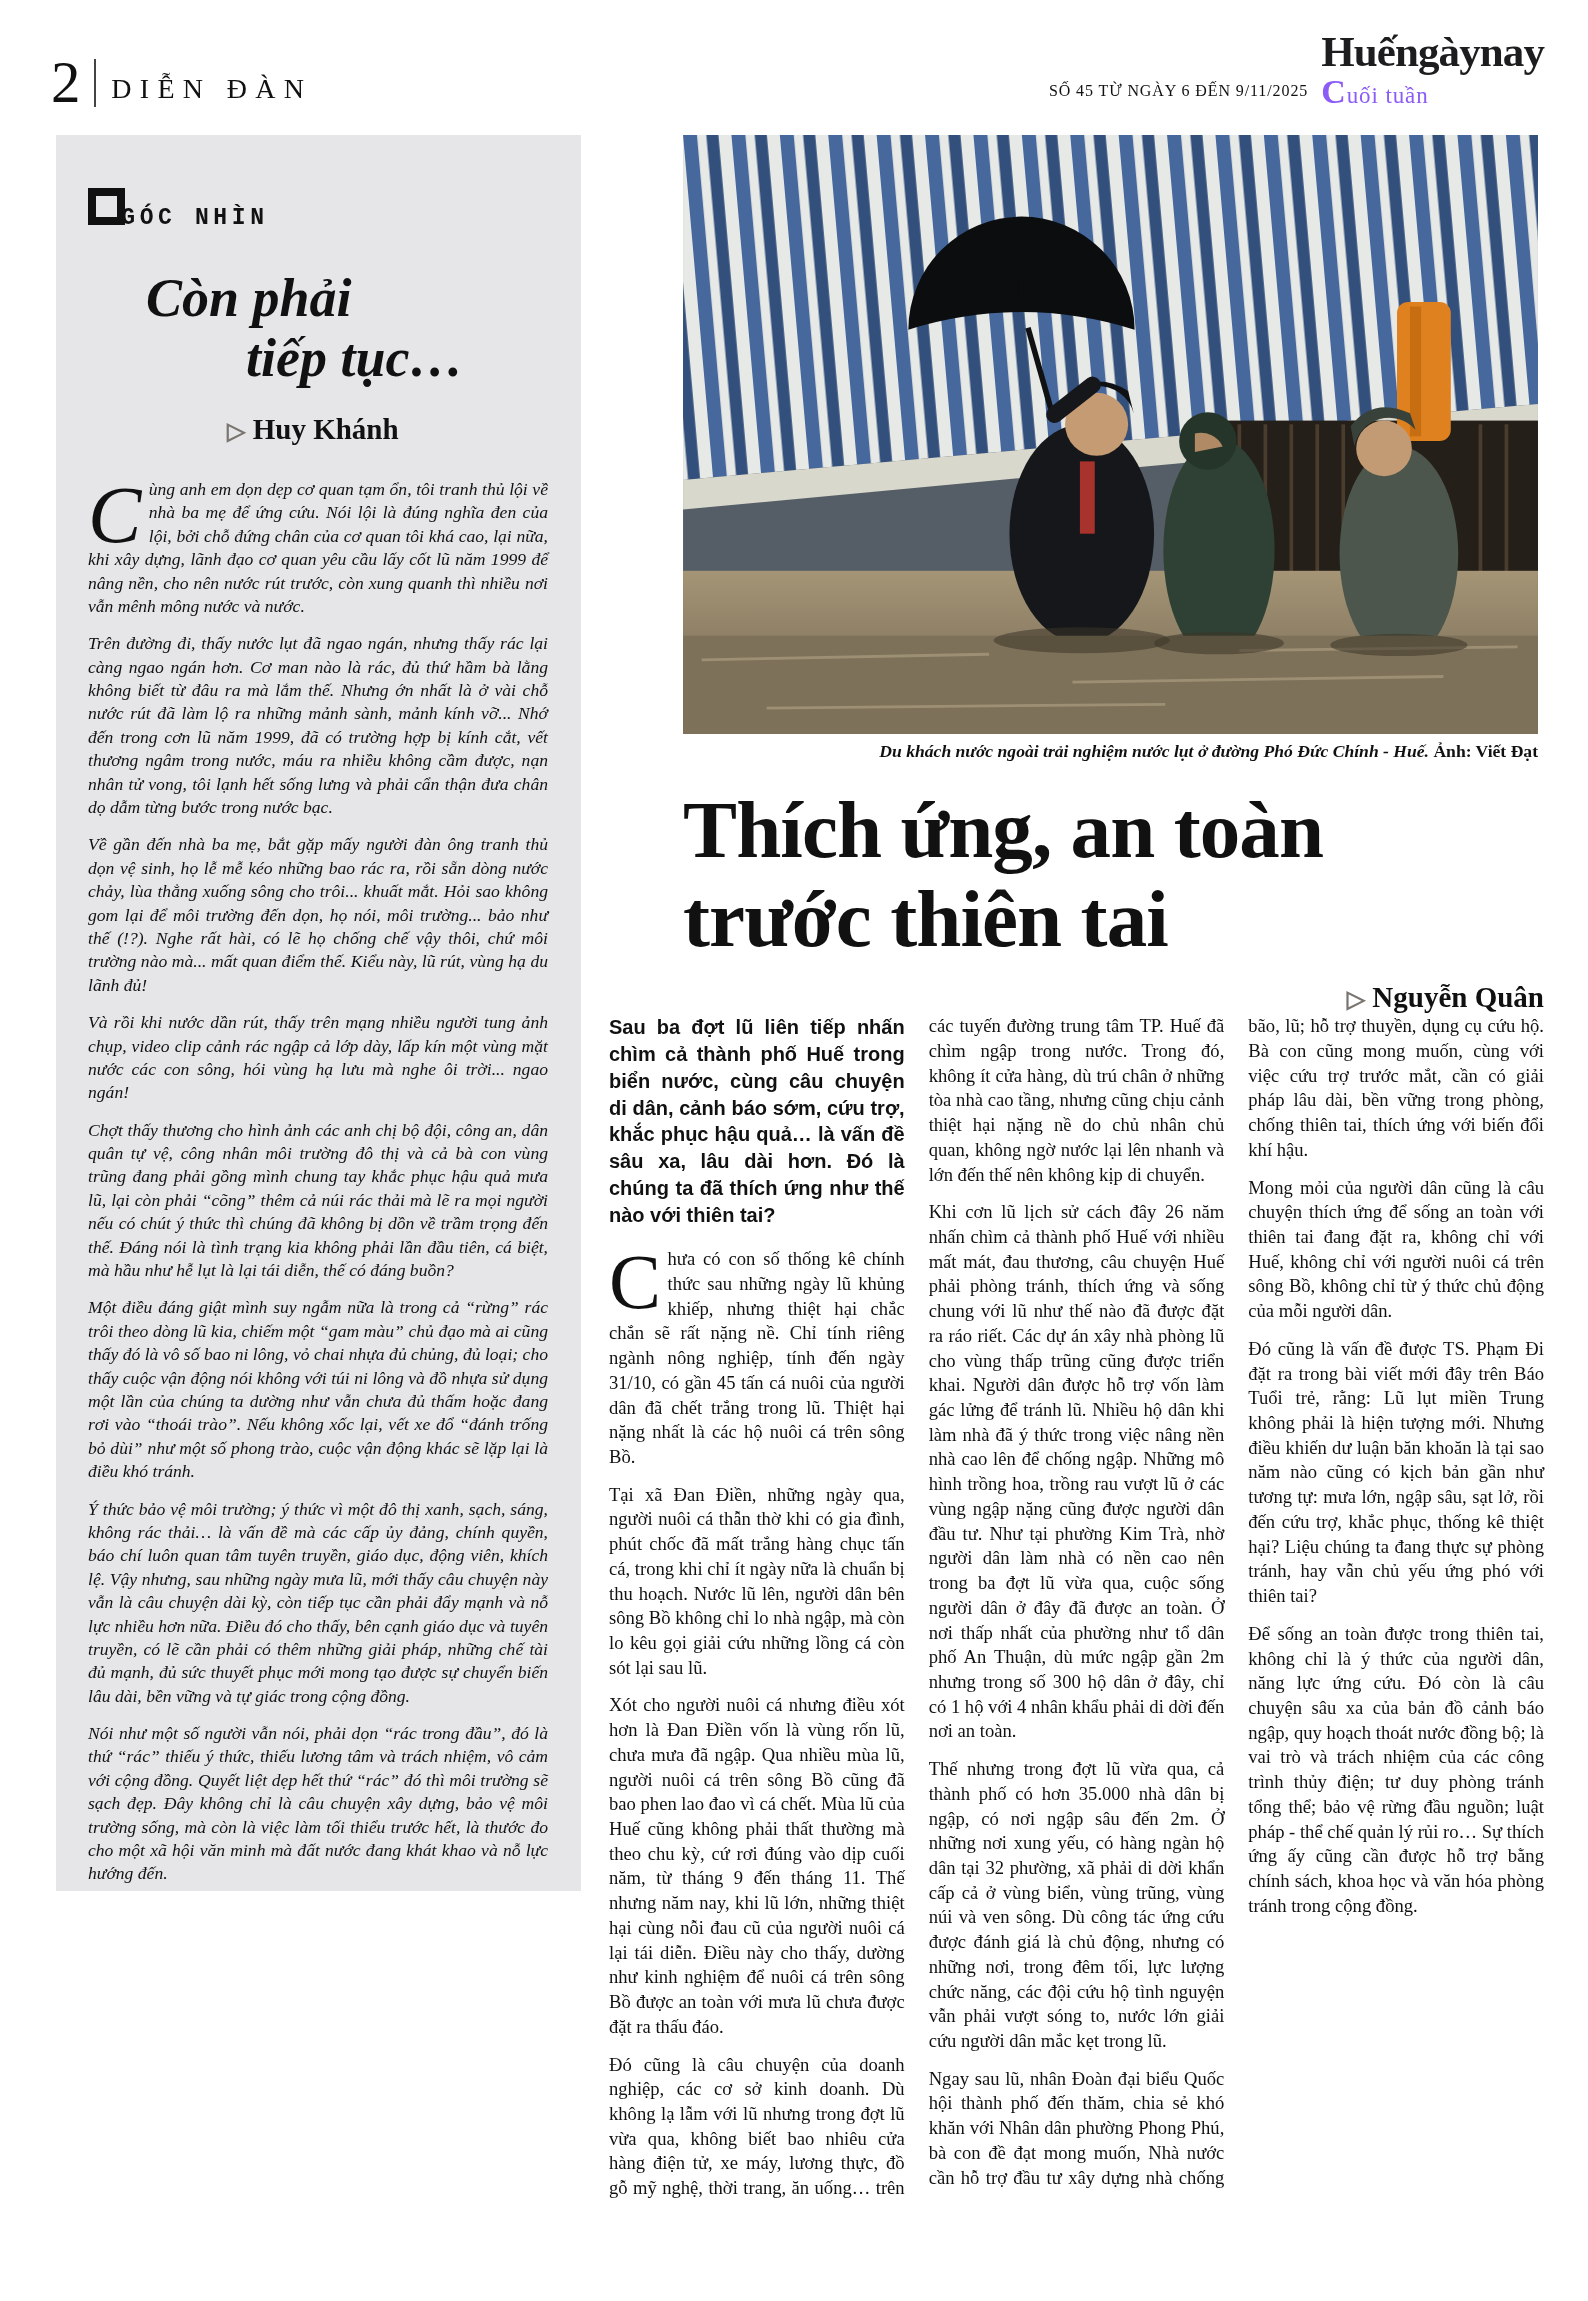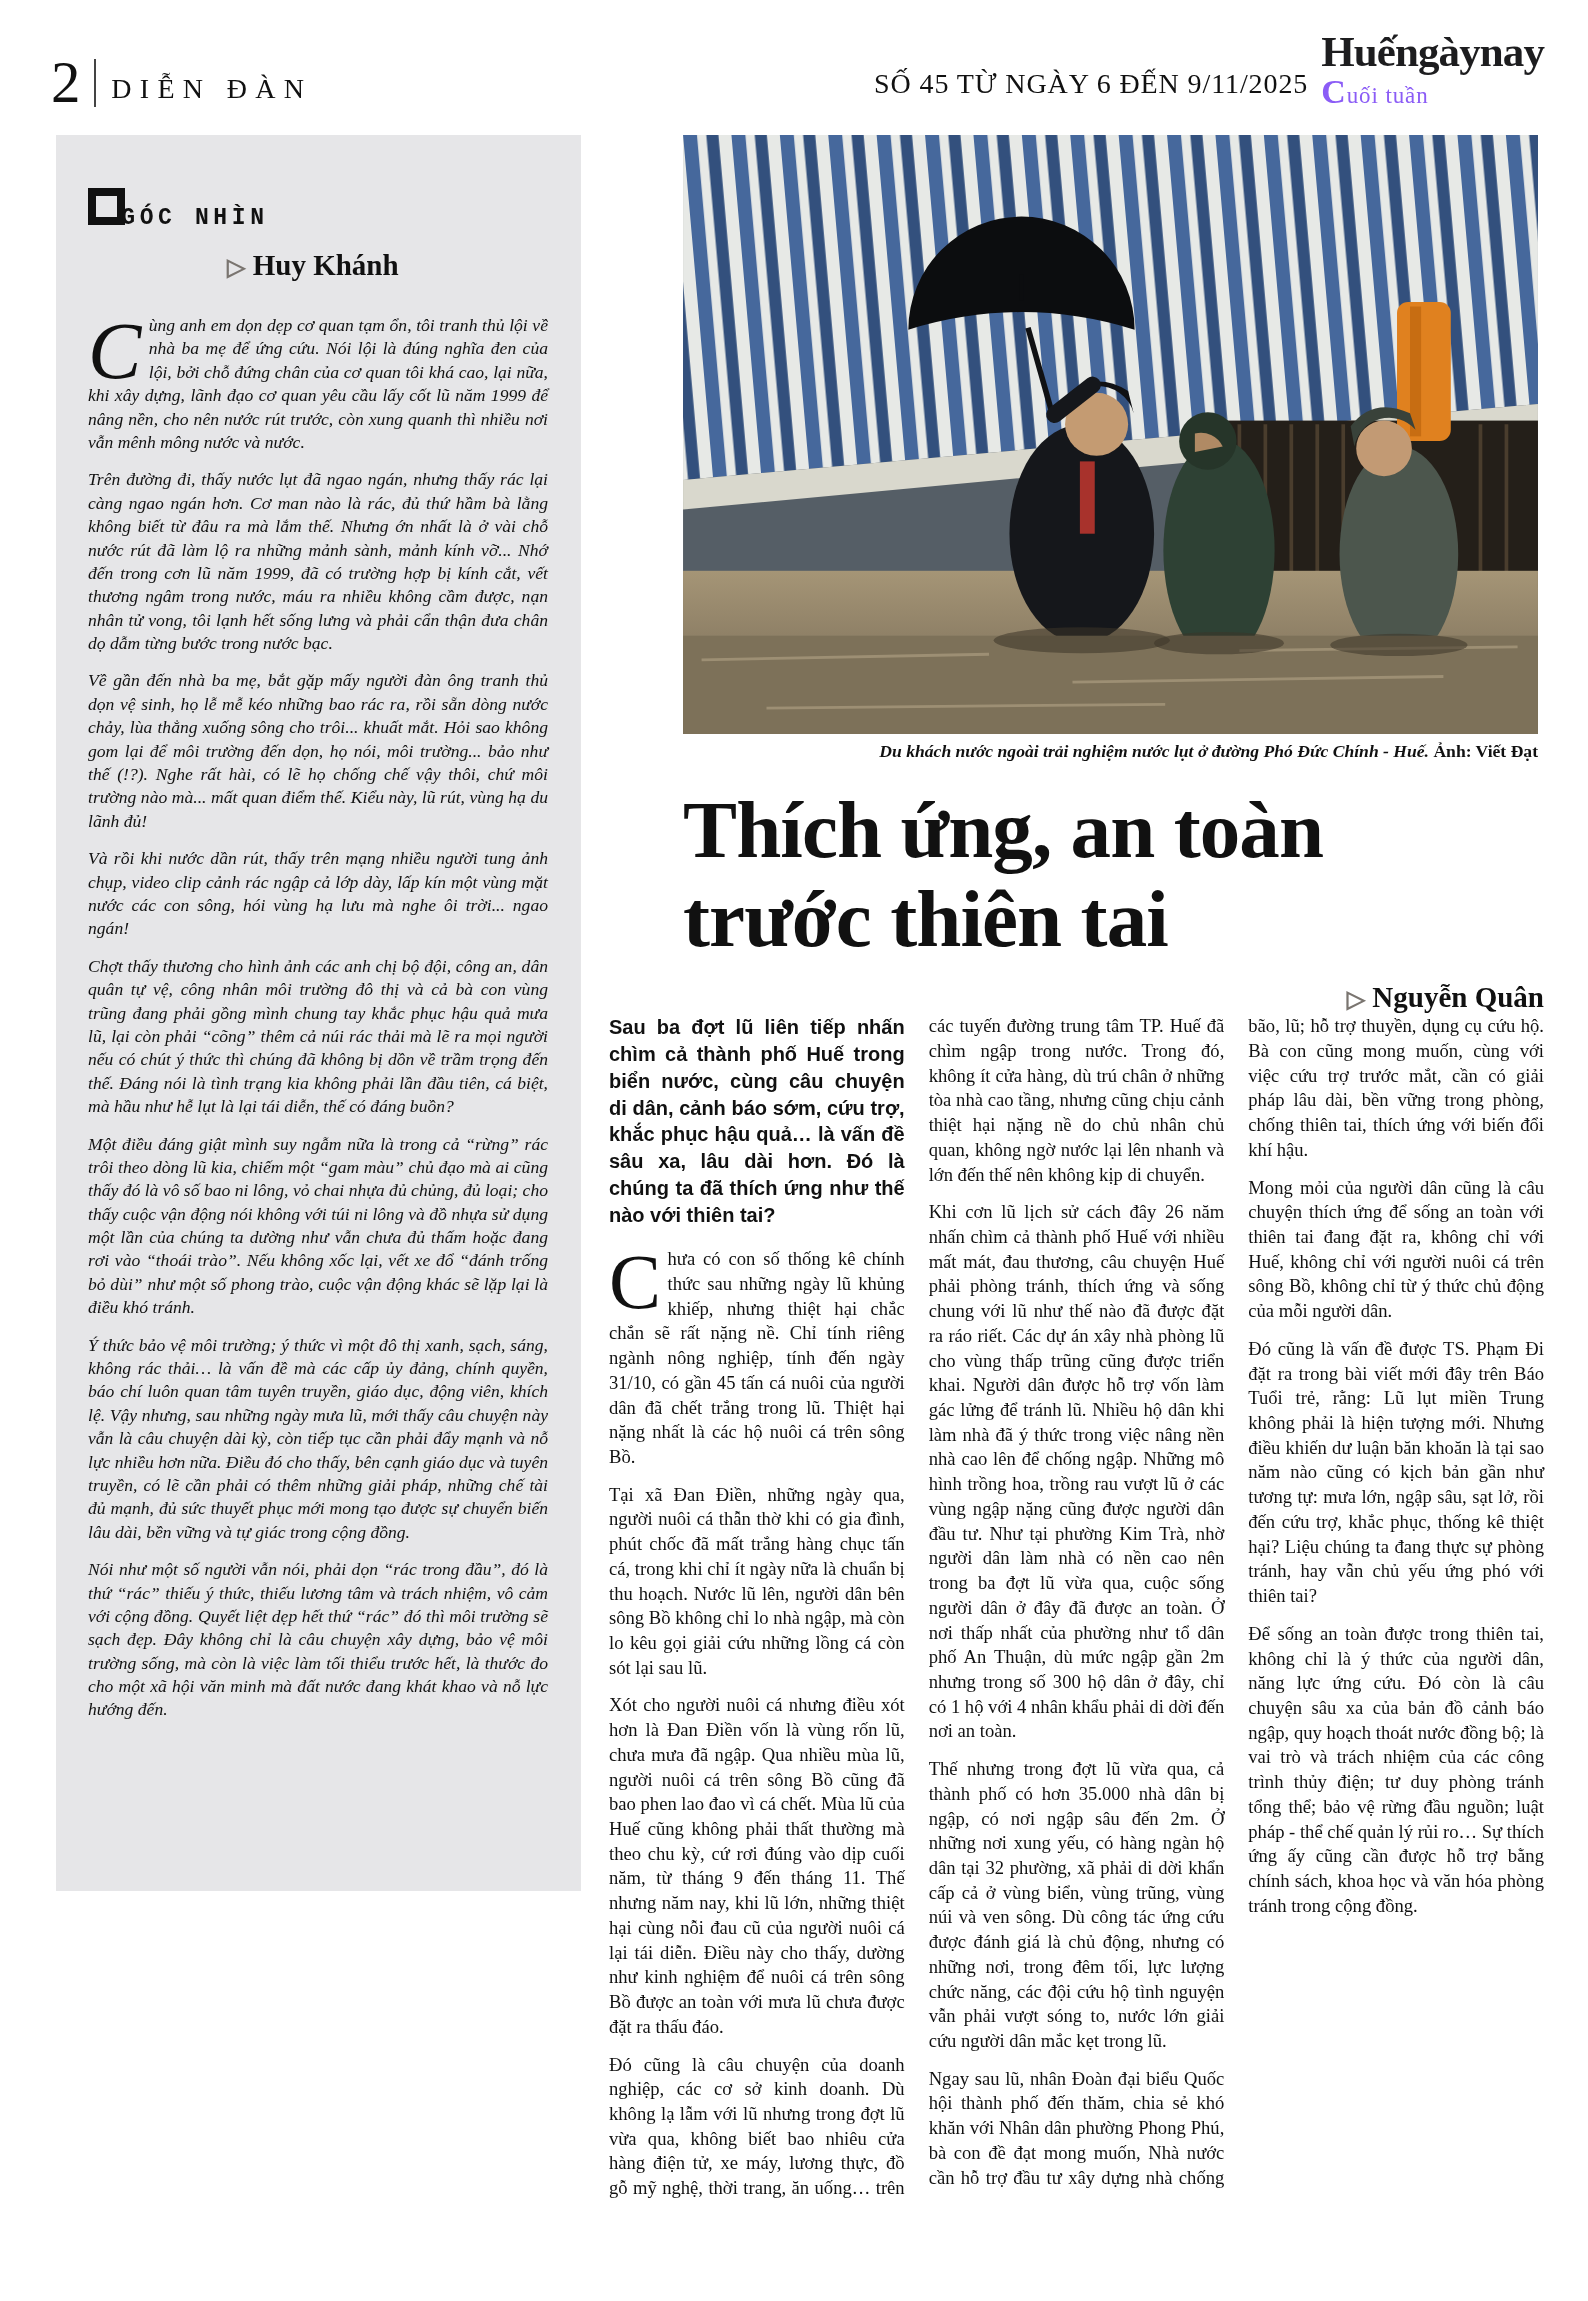--- a/index.html
+++ b/index.html
@@ -6,21 +6,21 @@
   body{width:1589px;height:2301px;overflow:hidden;color:#111;
        font-family:"Liberation Serif",serif;}
   .page{position:relative;width:1589px;height:2301px;padding:0;box-sizing:border-box;}
 
   
   .hdr{display:flex;align-items:flex-end;margin:37px 45px 0 51px;height:72px;}
   .pageno{font-size:59px;line-height:.9;font-weight:normal;}
   .vrule{width:2.8px;height:48px;background:#444;margin:0 15px 1.9px 13px;}
   .section{font-size:28px;letter-spacing:8.3px;margin-bottom:3.7px;}
   .hdr-spacer{flex:1;}
-  .issue{font-size:28px;letter-spacing:0.9px;margin-bottom:9.3px;margin-top:12px;}
+  .issue{font-size:16px;letter-spacing:0.9px;margin-bottom:9.3px;margin-top:12px;}
   .mast{margin-left:13px;text-align:left;line-height:1;}
   .mast-main{font-size:43px;font-weight:bold;letter-spacing:-0.9px;color:#1d1d1f;}
   .mast-sub{font-size:23px;color:#8b5cf6;margin-top:1.9px;letter-spacing:0.9px;}
   .mast-sub::first-letter{font-size:34px;font-weight:bold;}
 
   
   .content{display:flex;margin:26px 45px 0 56px;gap:28px;align-items:flex-start;}
 
   
   .opinion{width:525px;flex:none;background:#e6e6e8;box-sizing:border-box;
@@ -75,20 +75,24 @@
     </div>
   </header>
 
   <main class="content">
 
     <aside class="opinion">
       <div class="kicker-row">
         <span class="kicker-icon"></span>
         <span class="kicker">GÓC NHÌN</span>
       </div>
+      <h2 class="op-title">
+        <span class="l1">Còn phải</span>
+        <span class="l2">tiếp tục…</span>
+      </h2>
       <div class="op-author">
         <span class="tri">▷</span>
         <span>Huy Khánh</span>
       </div>
       <div class="op-body">
         <p><span class="dropcap">C</span><span>ùng anh em dọn dẹp cơ quan tạm ổn, tôi tranh thủ lội về nhà ba mẹ để ứng cứu. Nói lội là đúng nghĩa đen của lội, bởi chỗ đứng chân của cơ quan tôi khá cao, lại nữa, khi xây dựng, lãnh đạo cơ quan yêu cầu lấy cốt lũ năm 1999 để nâng nền, cho nên nước rút trước, còn xung quanh thì nhiều nơi vẫn mênh mông nước và nước.</span></p>
         <p>Trên đường đi, thấy nước lụt đã ngao ngán, nhưng thấy rác lại càng ngao ngán hơn. Cơ man nào là rác, đủ thứ hầm bà lằng không biết từ đâu ra mà lắm thế. Nhưng ớn nhất là ở vài chỗ nước rút đã làm lộ ra những mảnh sành, mảnh kính vỡ... Nhớ đến trong cơn lũ năm 1999, đã có trường hợp bị kính cắt, vết thương ngâm trong nước, máu ra nhiều không cầm được, nạn nhân tử vong, tôi lạnh hết sống lưng và phải cẩn thận đưa chân dọ dẫm từng bước trong nước bạc.</p>
         <p>Về gần đến nhà ba mẹ, bắt gặp mấy người đàn ông tranh thủ dọn vệ sinh, họ lễ mễ kéo những bao rác ra, rồi sẵn dòng nước chảy, lùa thẳng xuống sông cho trôi... khuất mắt. Hỏi sao không gom lại để môi trường đến dọn, họ nói, môi trường... bảo như thế (!?). Nghe rất hài, có lẽ họ chống chế vậy thôi, chứ môi trường nào mà... mất quan điểm thế. Kiểu này, lũ rút, vùng hạ du lãnh đủ!</p>
         <p>Và rồi khi nước dần rút, thấy trên mạng nhiều người tung ảnh chụp, video clip cảnh rác ngập cả lớp dày, lấp kín một vùng mặt nước các con sông, hói vùng hạ lưu mà nghe ôi trời... ngao ngán!</p>
         <p>Chợt thấy thương cho hình ảnh các anh chị bộ đội, công an, dân quân tự vệ, công nhân môi trường đô thị và cả bà con vùng trũng đang phải gồng mình chung tay khắc phục hậu quả mưa lũ, lại còn phải “cõng” thêm cả núi rác thải mà lẽ ra mọi người nếu có chút ý thức thì chúng đã không bị dồn về trầm trọng đến thế. Đáng nói là tình trạng kia không phải lần đầu tiên, cá biệt, mà hầu như hễ lụt là lại tái diễn, thế có đáng buồn?</p>

